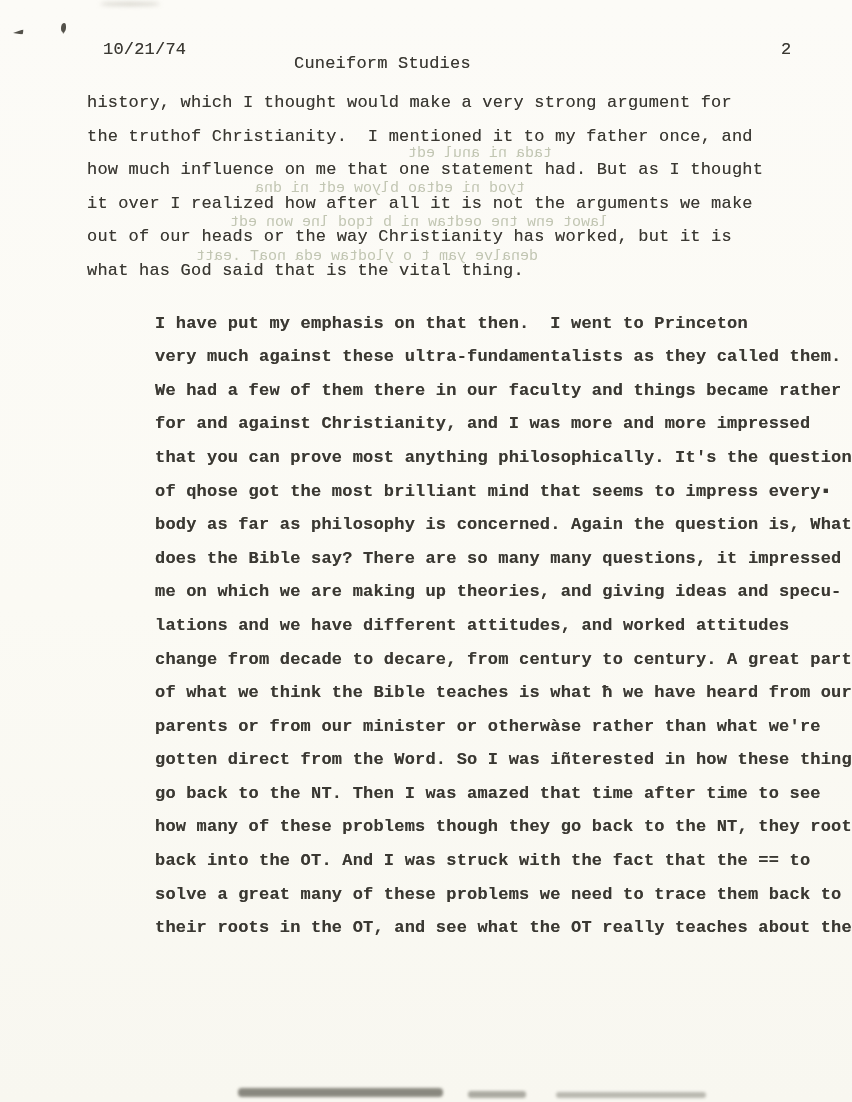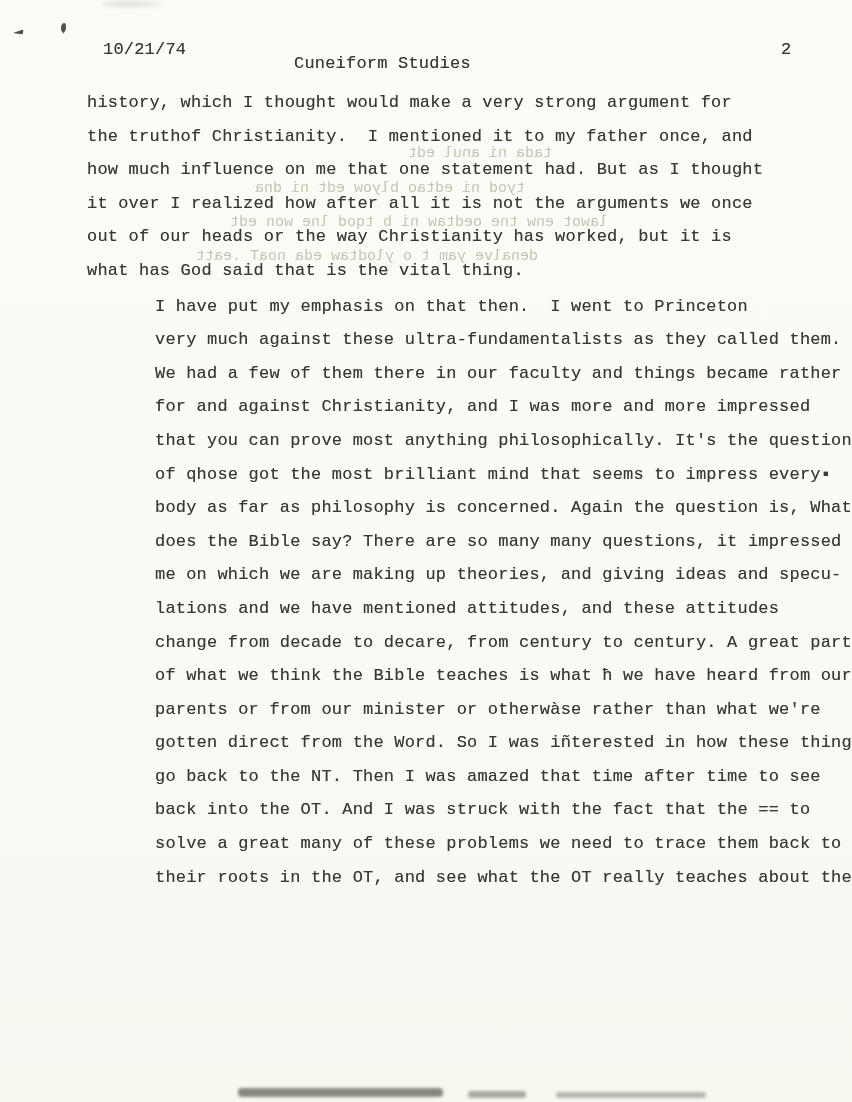--- a/index.html
+++ b/index.html
@@ -33,21 +33,21 @@
   .doc-body {
     position: absolute;
     left: 87px;
     top: 86px;
     width: 760px;
     font-size: 17px;
     line-height: 33.6px;
     letter-spacing: 0.2px;
   }
   .para { margin: 0; }
-  .para-2 { margin-top: 2px; text-indent: 68px; }
+  .para-2 { margin-top: 19px; text-indent: 68px; font-weight: bold; }
   .line {
     display: block;
     white-space: pre;
     text-shadow: 0 0 0.5px rgba(45,44,38,0.55);
   }
 
   
   .ghost {
     position: absolute;
     font-size: 15px;
@@ -103,40 +103,41 @@
   <div class="ghost ghost-1">tada ni anul edt</div>
   <div class="ghost ghost-2">tyod ni edtao blyow edt ni dna</div>
   <div class="ghost ghost-3">lawot enw tne oedtaw ni b tqod lne won edt</div>
   <div class="ghost ghost-4">denalve yam t o ylodtaw eda noaT .eatt</div>
 
   <main class="doc-body">
     <p class="para para-1">
       <span class="line">history, which I thought would make a very strong argument for</span>
       <span class="line">the truthof Christianity.  I mentioned it to my father once, and</span>
       <span class="line">how much influence on me that one statement had. But as I thought</span>
-      <span class="line">it over I realized how after all it is not the arguments we once</span>
+      <span class="line">it over I realized how after all it is not the arguments we make</span>
       <span class="line">out of our heads or the way Christianity has worked, but it is</span>
       <span class="line">what has God said that is the vital thing.</span>
     </p>
     <p class="para para-2">
       <span class="line">I have put my emphasis on that then.  I went to Princeton</span>
       <span class="line">very much against these ultra-fundamentalists as they called them.</span>
       <span class="line">We had a few of them there in our faculty and things became rather</span>
       <span class="line">for and against Christianity, and I was more and more impressed</span>
       <span class="line">that you can prove most anything philosophically. It's the question</span>
       <span class="line">of qhose got the most brilliant mind that seems to impress every▪</span>
       <span class="line">body as far as philosophy is concerned. Again the question is, What</span>
       <span class="line">does the Bible say? There are so many many questions, it impressed</span>
       <span class="line">me on which we are making up theories, and giving ideas and specu-</span>
-      <span class="line">lations and we have mentioned attitudes, and these attitudes</span>
+      <span class="line">lations and we have different attitudes, and worked attitudes</span>
       <span class="line">change from decade to decare, from century to century. A great part</span>
       <span class="line">of what we think the Bible teaches is what ħ we have heard from our</span>
       <span class="line">parents or from our minister or otherwàse rather than what we're</span>
       <span class="line">gotten direct from the Word. So I was iñterested in how these things</span>
       <span class="line">go back to the NT. Then I was amazed that time after time to see</span>
+      <span class="line">how many of these problems though they go back to the NT, they root</span>
       <span class="line">back into the OT. And I was struck with the fact that the == to</span>
       <span class="line">solve a great many of these problems we need to trace them back to</span>
       <span class="line">their roots in the OT, and see what the OT really teaches about them.</span>
     </p>
   </main>
 
   <div class="smudge smudge-a"></div>
   <div class="smudge smudge-b"></div>
   <div class="smudge smudge-c"></div>
 

